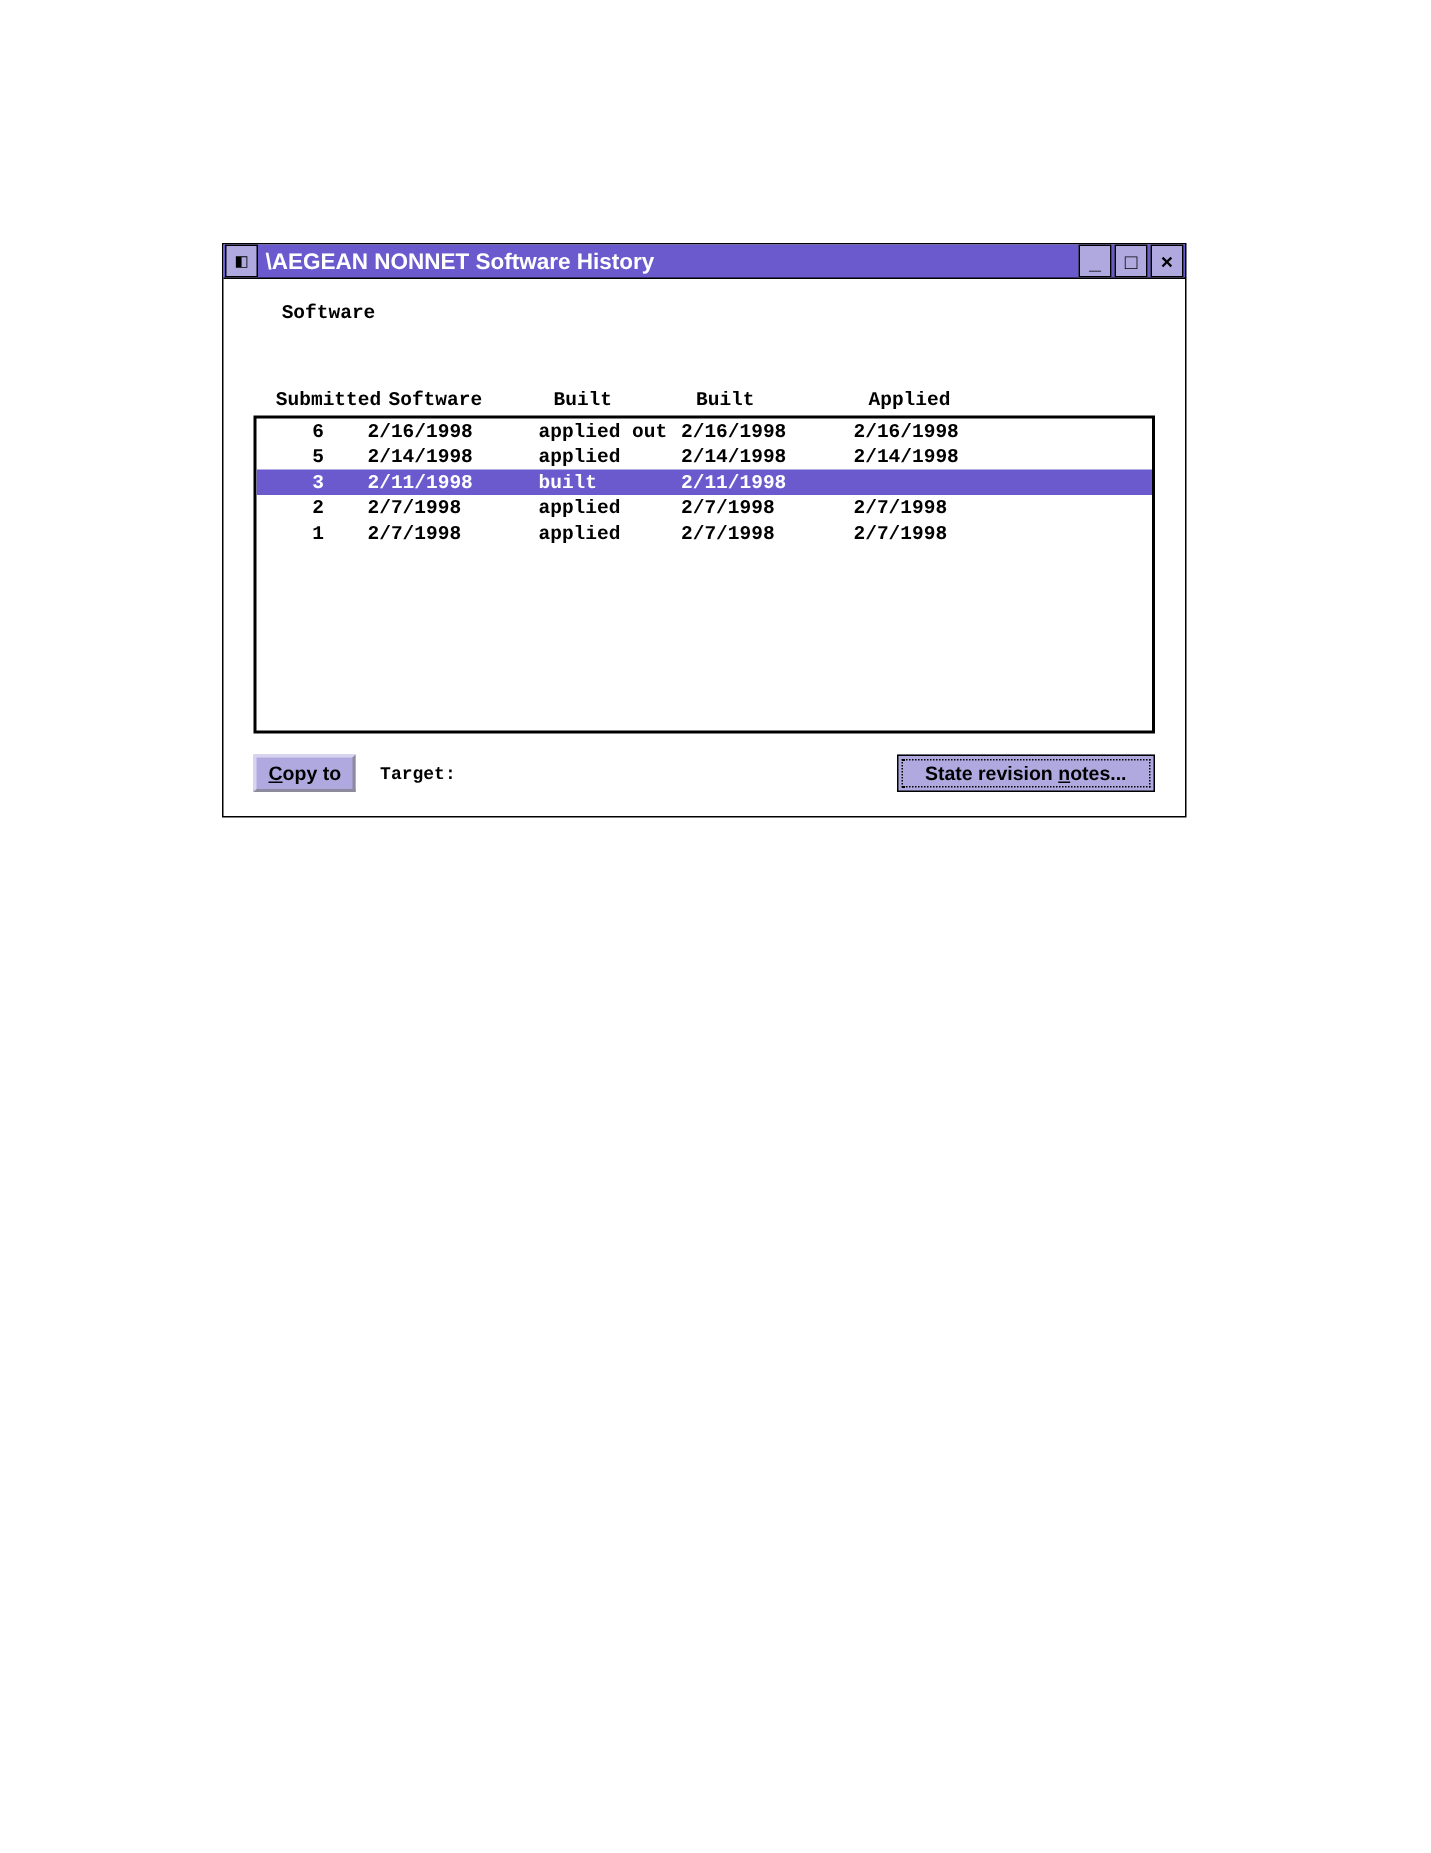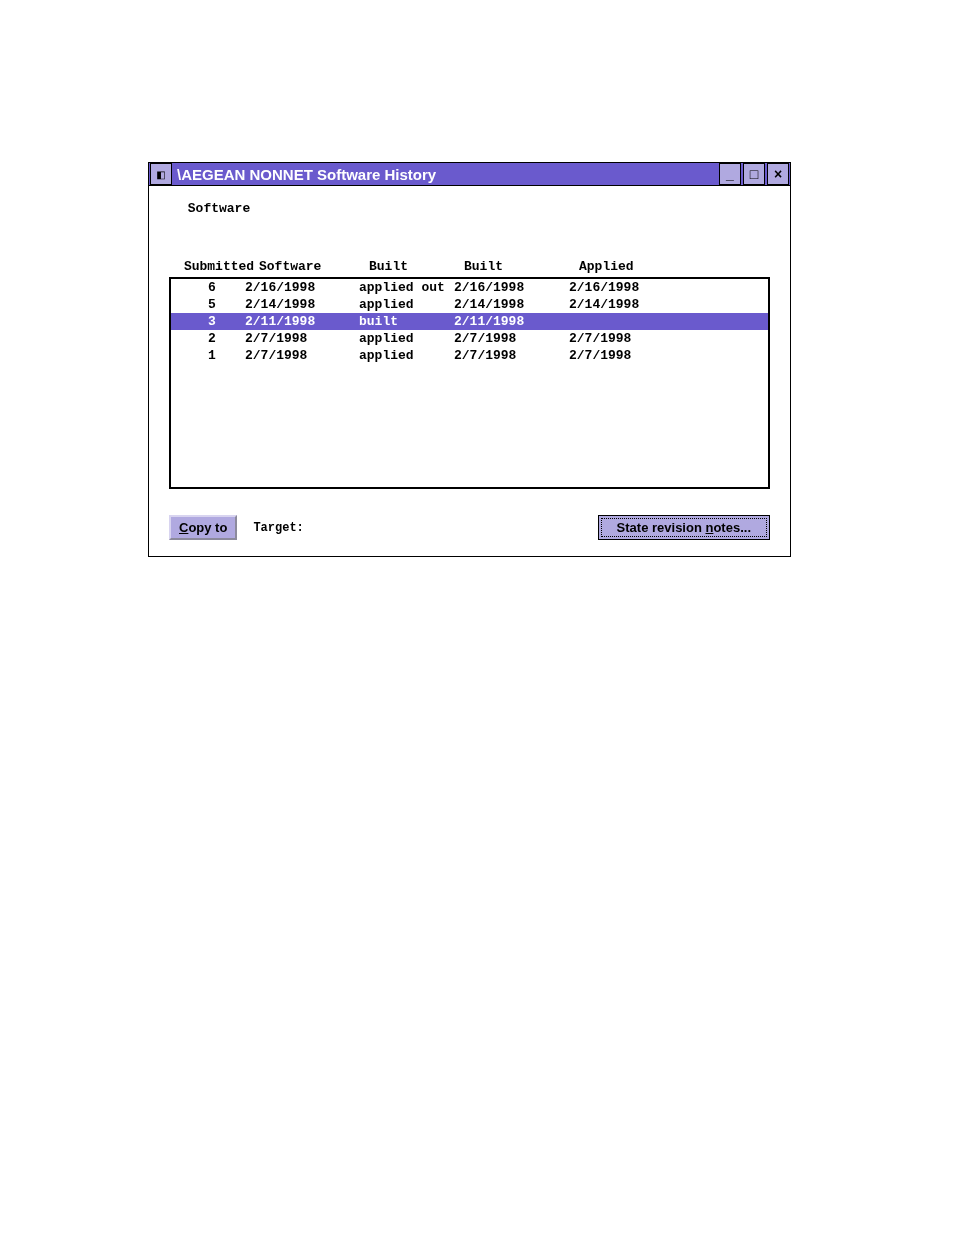--- a/index.html
+++ b/index.html
@@ -122,21 +122,21 @@
 
   .row .col-rev { width: 66px; text-align:center; }
   .row .col-sub { width: 114px; }
   .row .col-state { width: 95px; }
   .row .col-built { width: 115px; }
   .row .col-applied { width: 110px; }
 
   .footer {
     display:flex;
     align-items:center;
-    margin-top: 26px;
+    margin-top: 14px;
   }
 
   .btn {
     background: #b0a9e0;
     border: 2px outset #d8d4f0;
     padding: 3px 8px;
     font-size: 13px;
     font-weight: bold;
     color: #000;
     cursor:pointer;

